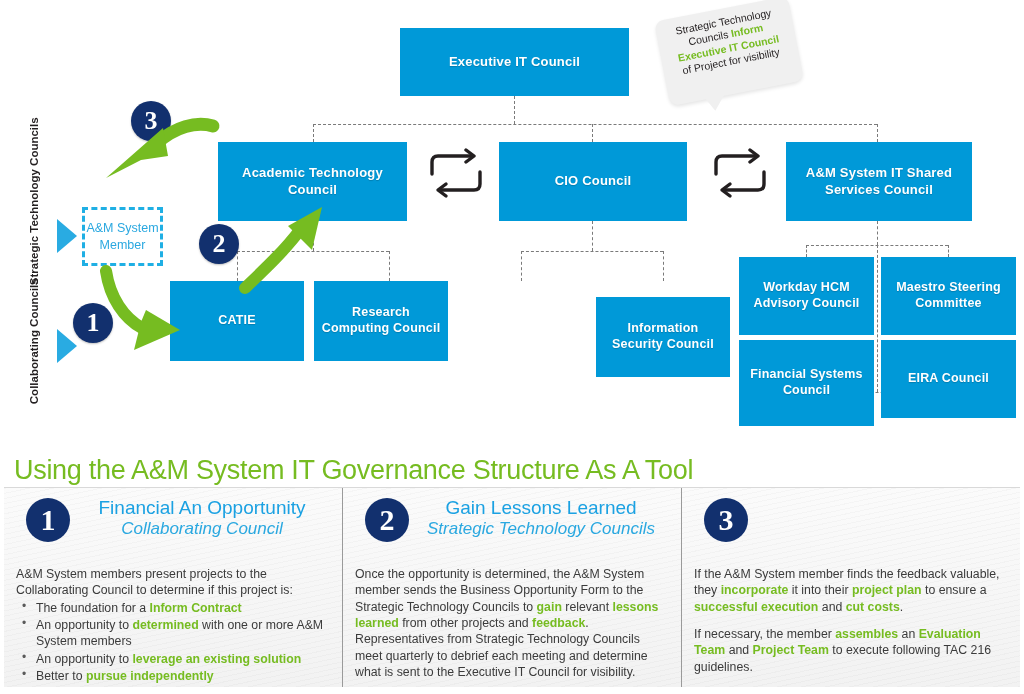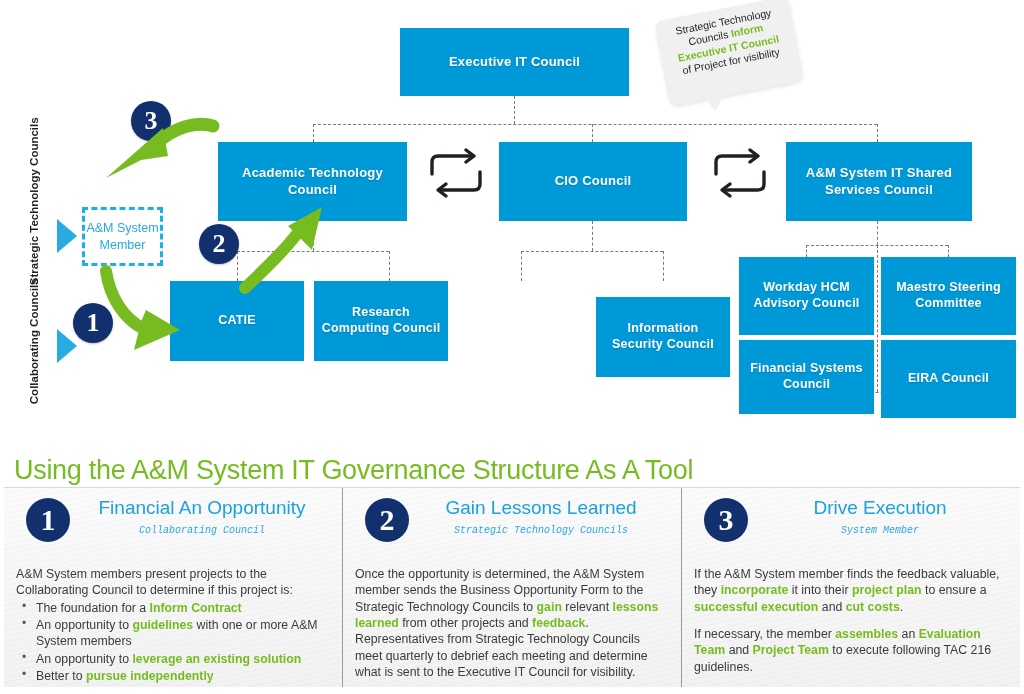--- a/index.html
+++ b/index.html
@@ -153,21 +153,21 @@
     display:flex;align-items:center;justify-content:center;
     font-family:"Liberation Serif", serif;
     font-size:30px;font-weight:bold;
     margin-left:10px;
   }
   .col-titles{flex:1 1 auto;text-align:center;padding-right:6px;}
   .col-title{
     font-size:19px;color:#1BA1E2;line-height:1.05;
   }
   .col-sub{
-    font-size:10px;color:#2AA8E0;font-style:italic;line-height:1.2;margin-top:7px;font-family:Liberation Mono, monospace;
+    font-size:17px;color:#2AA8E0;font-style:italic;line-height:1.2;margin-top:1px;
   }
   .body-text{
     margin-top:20px;
     font-size:12.3px;
     color:#3b3b3b;
     line-height:1.33;
   }
   .body-text p{margin:0 0 0 0;}
   .body-text p.gap{margin-top:11px;}
   .g{color:#76BC21;font-weight:bold;}
@@ -242,21 +242,21 @@
     </div>
 
     <div class="node" style="left:739px;top:257px;width:135px;height:78px;">
       <span>Workday HCM Advisory Council</span>
     </div>
 
     <div class="node" style="left:881px;top:257px;width:135px;height:78px;">
       <span>Maestro Steering Committee</span>
     </div>
 
-    <div class="node" style="left:739px;top:340px;width:135px;height:74px;">
+    <div class="node" style="left:739px;top:340px;width:135px;height:86px;">
       <span>Financial Systems Council</span>
     </div>
 
     <div class="node" style="left:881px;top:340px;width:135px;height:78px;">
       <span>EIRA Council</span>
     </div>
 
     <div class="dashedbox" style="left:82px;top:207px;width:81px;height:59px;">
       <span>A&amp;M System Member</span>
     </div>
@@ -343,21 +343,21 @@
         </div>
         <div class="col-titles">
           <div class="col-title">Financial An Opportunity</div>
           <div class="col-sub">Collaborating Council</div>
         </div>
       </div>
       <div class="body-text">
         <p>A&amp;M System members present projects to the Collaborating Council to determine if this project is:</p>
         <ul class="bul">
           <li><span>The foundation for a </span><span class="g">Inform Contract</span><span></span></li>
-          <li><span>An opportunity to </span><span class="g">guidelines</span><span> with one or more A&amp;M System members</span></li>
+          <li><span>An opportunity to </span><span class="g">determined</span><span> with one or more A&amp;M System members</span></li>
           <li><span>An opportunity to </span><span class="g">leverage an existing solution</span><span></span></li>
           <li><span>Better to </span><span class="g">pursue independently</span><span></span></li>
         </ul>
       </div>
     </div>
 
     <div class="col">
       <div class="col-head">
         <div class="col-badge">
           <span>2</span>
@@ -370,24 +370,20 @@
       <div class="body-text">
         <p><span>Once the opportunity is determined, the A&amp;M System member sends the Business Opportunity Form to the Strategic Technology Councils to </span><span class="g">gain</span><span> relevant </span><span class="g">lessons learned</span><span> from other projects and </span><span class="g">feedback</span><span>. Representatives from Strategic Technology Councils meet quarterly to debrief each meeting and determine what is sent to the Executive IT Council for visibility.</span></p>
       </div>
     </div>
 
     <div class="col">
       <div class="col-head">
         <div class="col-badge">
           <span>3</span>
         </div>
-        <div class="col-titles">
-          <div class="col-title">Drive Execution</div>
-          <div class="col-sub">System Member</div>
-        </div>
       </div>
       <div class="body-text">
         <p><span>If the A&amp;M System member finds the feedback valuable, they </span><span class="g">incorporate</span><span> it into their </span><span class="g">project plan</span><span> to ensure a </span><span class="g">successful execution</span><span> and </span><span class="g">cut costs</span><span>.</span></p>
         <p class="gap"><span>If necessary, the member </span><span class="g">assembles</span><span> an </span><span class="g">Evaluation Team</span><span> and </span><span class="g">Project Team</span><span> to execute following TAC 216 guidelines.</span></p>
       </div>
     </div>
 
   </div>
 
 </div>

